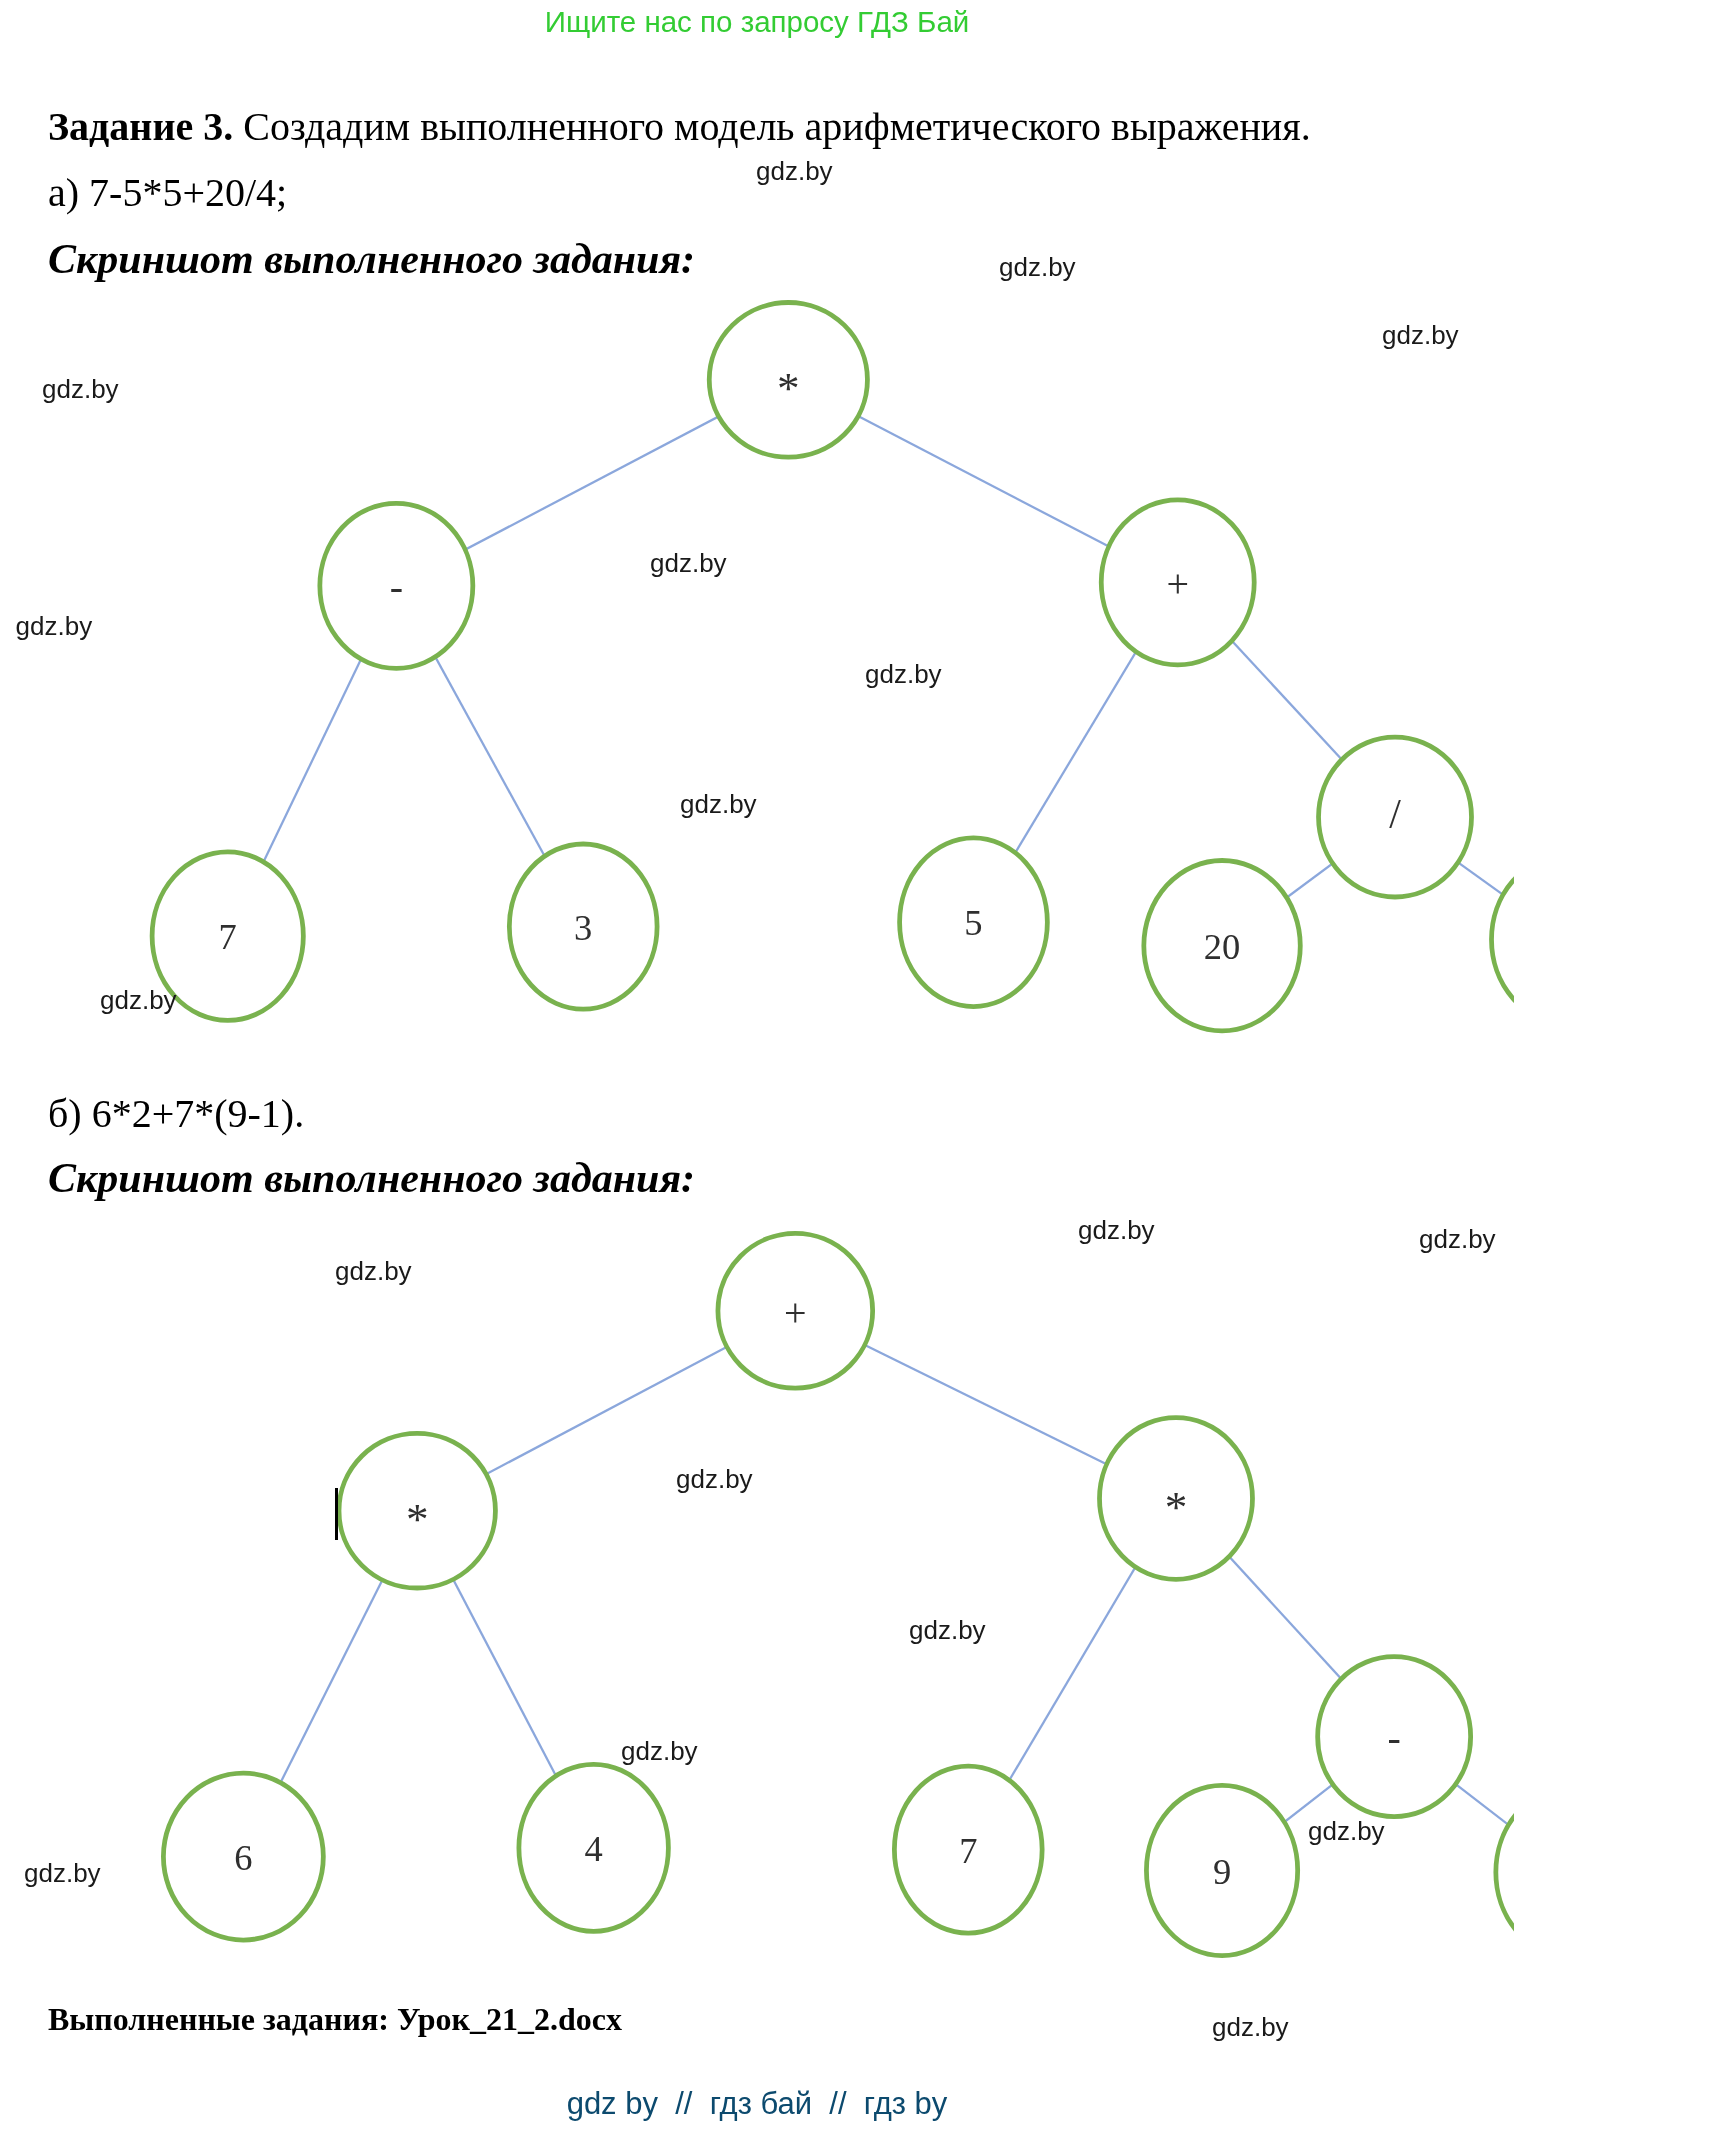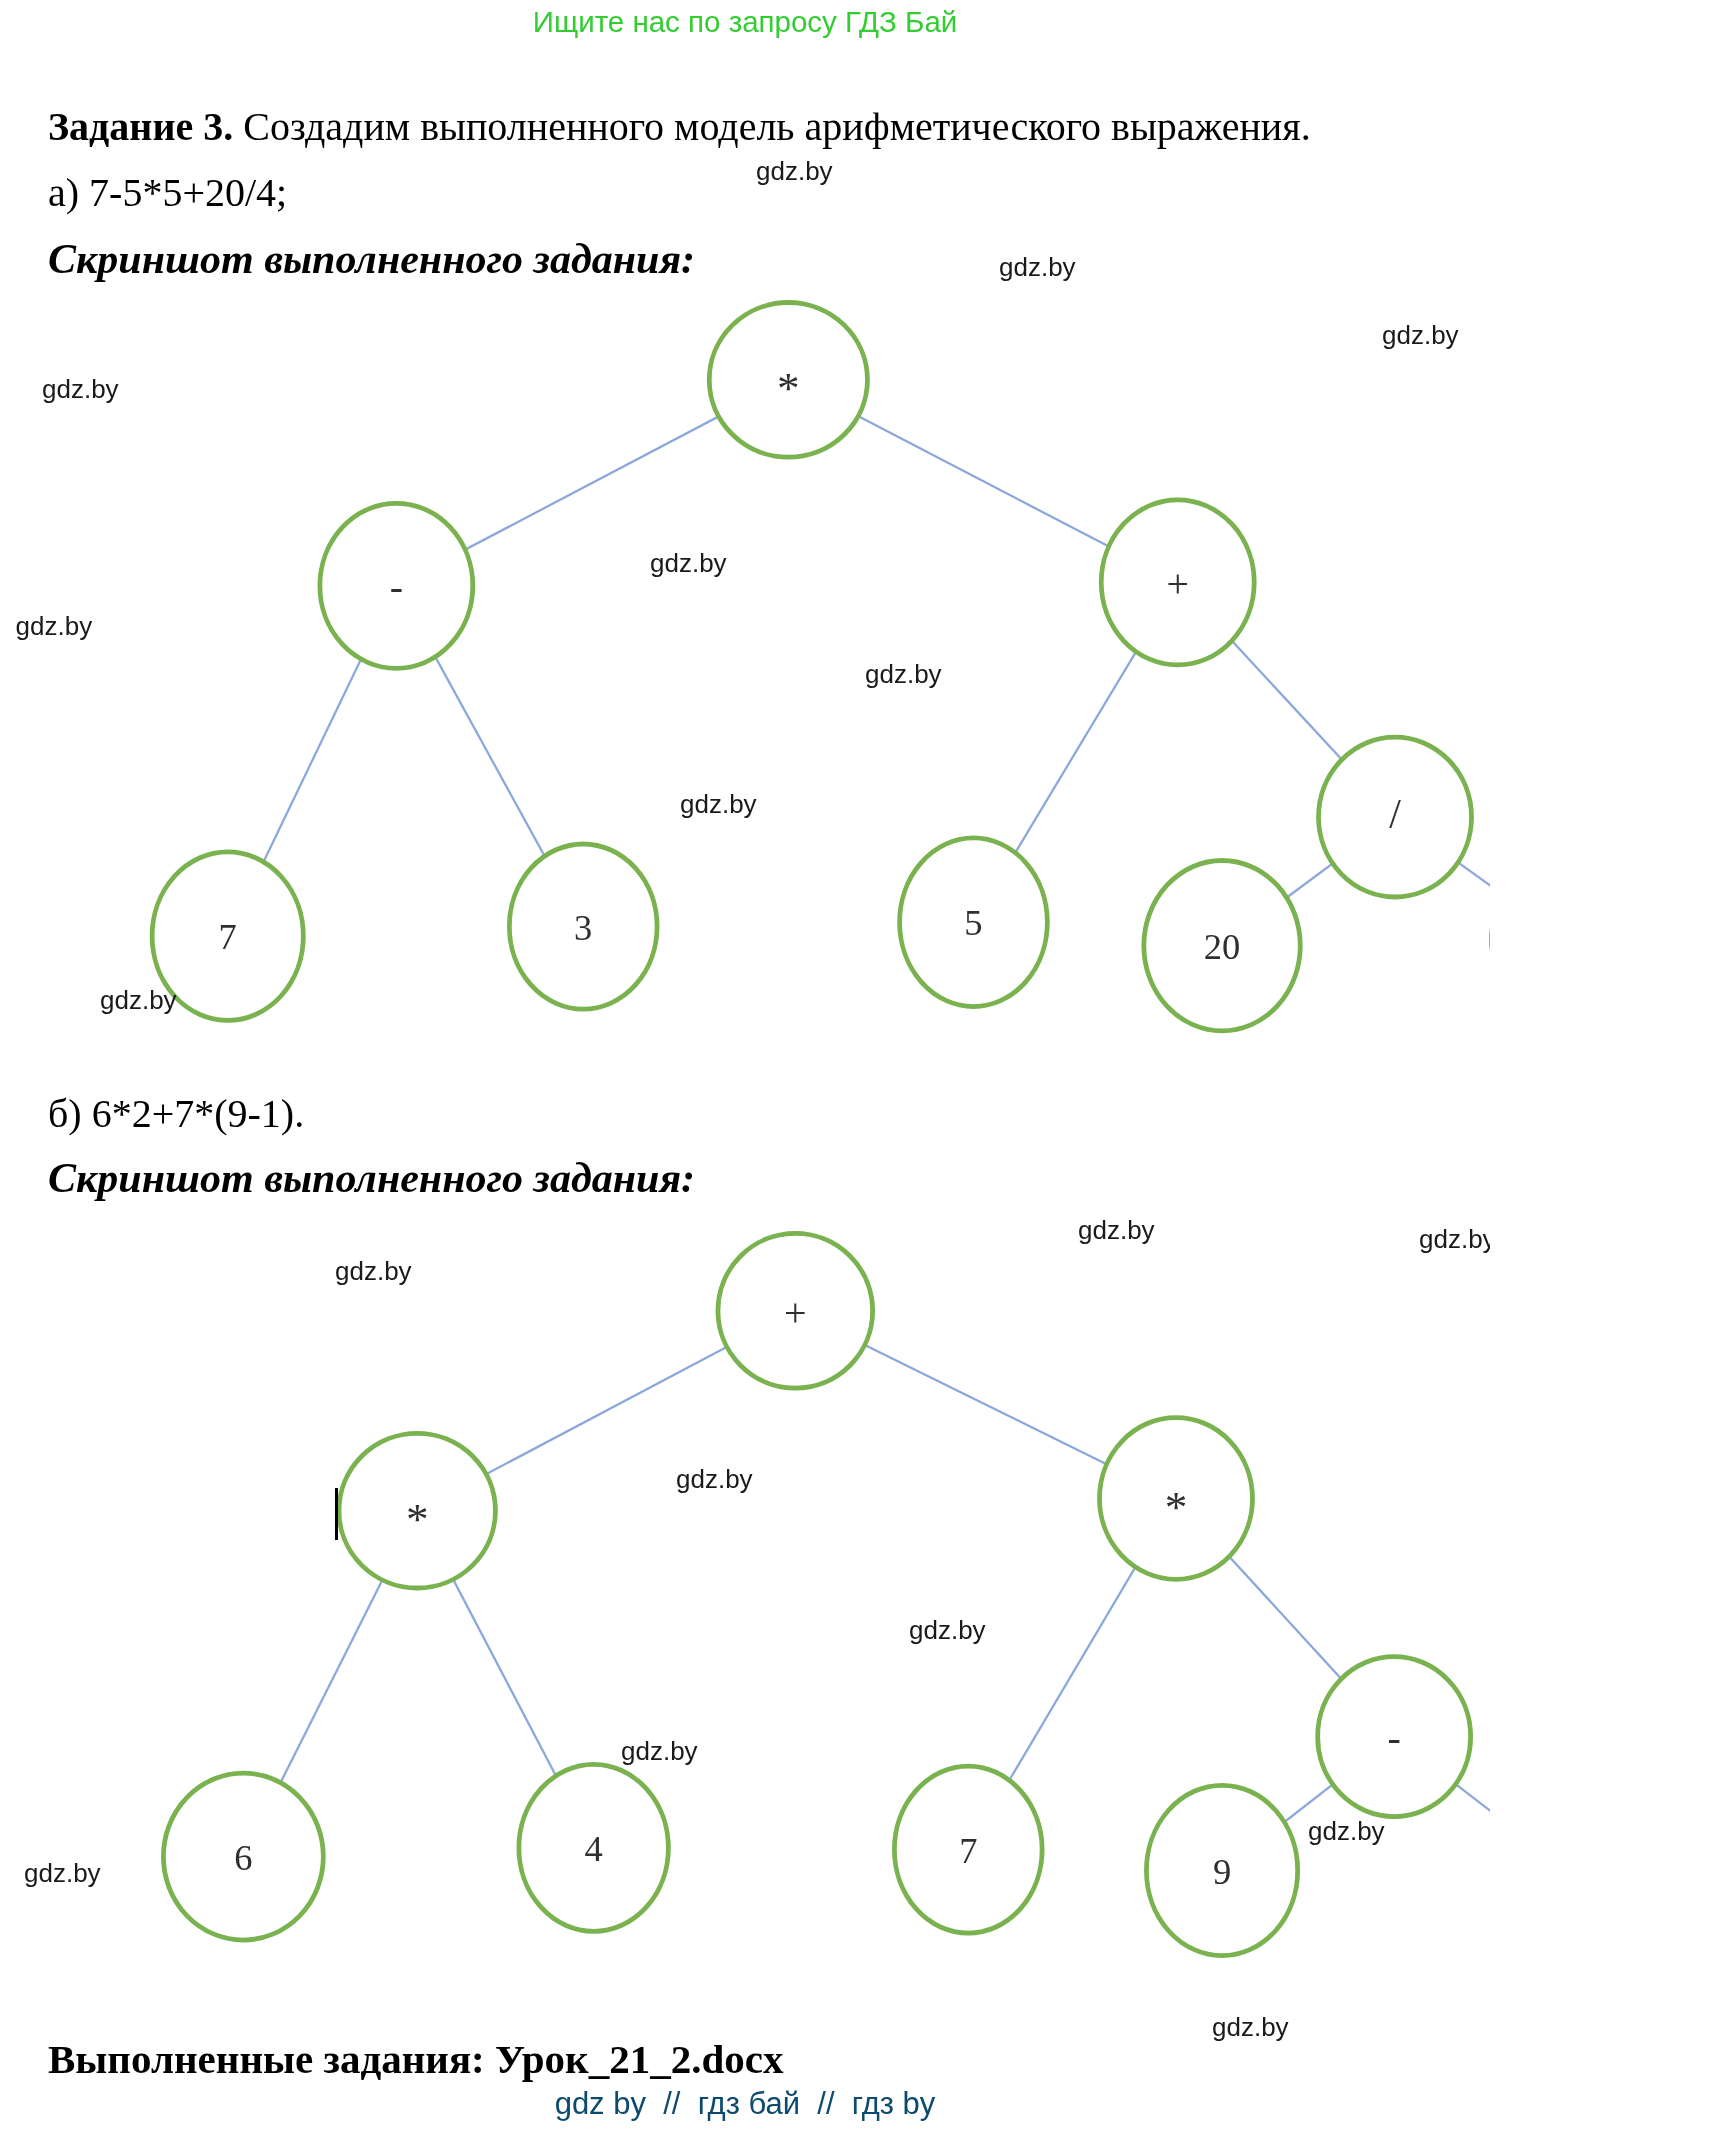--- a/index.html
+++ b/index.html
@@ -1,28 +1,28 @@
 <!DOCTYPE html>
 <html style="font-size:14px"><head>
 <meta charset="utf-8">
 <style>
   html,body{margin:0;padding:0;background:#ffffff;}
   .page{position:relative;width:1490px;height:2133px;background:#ffffff;overflow:hidden;
-        font-family:"Liberation Serif","DejaVu Serif",serif;color:#000;}
+        font-family:"Liberation Serif","DejaVu Serif",serif;color:#000;padding-left:24px;}
   .banner{position:absolute;left:0;top:5.2px;width:100%;text-align:center;
           font-family:"Liberation Sans","DejaVu Sans",sans-serif;font-size:29.5px;}
   .title-line{position:absolute;left:48px;top:103px;font-size:40px;white-space:nowrap;}
   .title-bold{font-weight:bold;}
   .expr-line{position:absolute;left:48px;font-size:40px;white-space:nowrap;}
   .expr-a{top:169px;}
   .expr-b{top:1090px;}
   .caption{position:absolute;left:48px;font-size:42px;font-weight:bold;font-style:italic;white-space:nowrap;}
   .caption-a{top:235px;}
   .caption-b{top:1154px;}
-  .footer-line{position:absolute;left:48px;top:2001px;font-size:41px;font-weight:bold;white-space:nowrap;margin-top:34px;}
+  .footer-line{position:absolute;left:48px;top:2001px;font-size:32px;font-weight:bold;white-space:nowrap;}
   .site-line{position:absolute;left:0;top:2086px;width:100%;text-align:center;
              font-family:"Liberation Sans","DejaVu Sans",sans-serif;font-size:31px;white-space:pre;}
   #tree-layer{position:absolute;left:0;top:0;}
   .wm{position:absolute;font-family:"Liberation Sans","DejaVu Sans",sans-serif;
       font-size:26px;white-space:nowrap;}
   .cursor{position:absolute;width:2.6px;background:#000;}
 </style>
 </head>
 <body>
 

